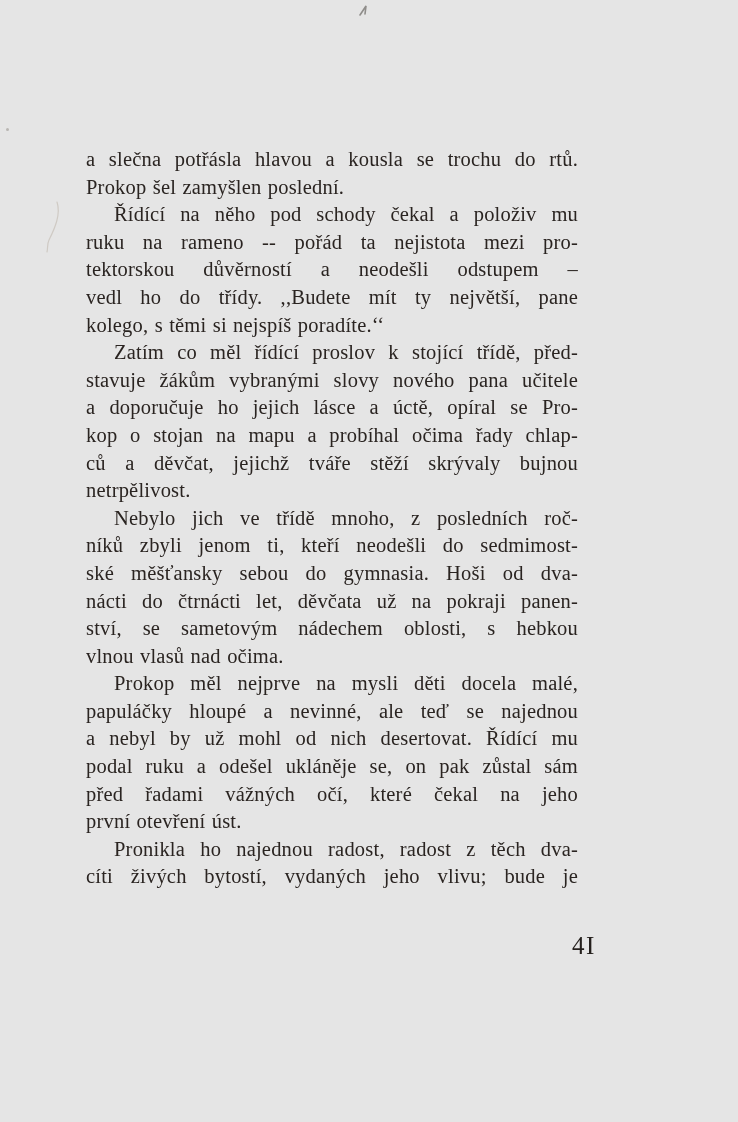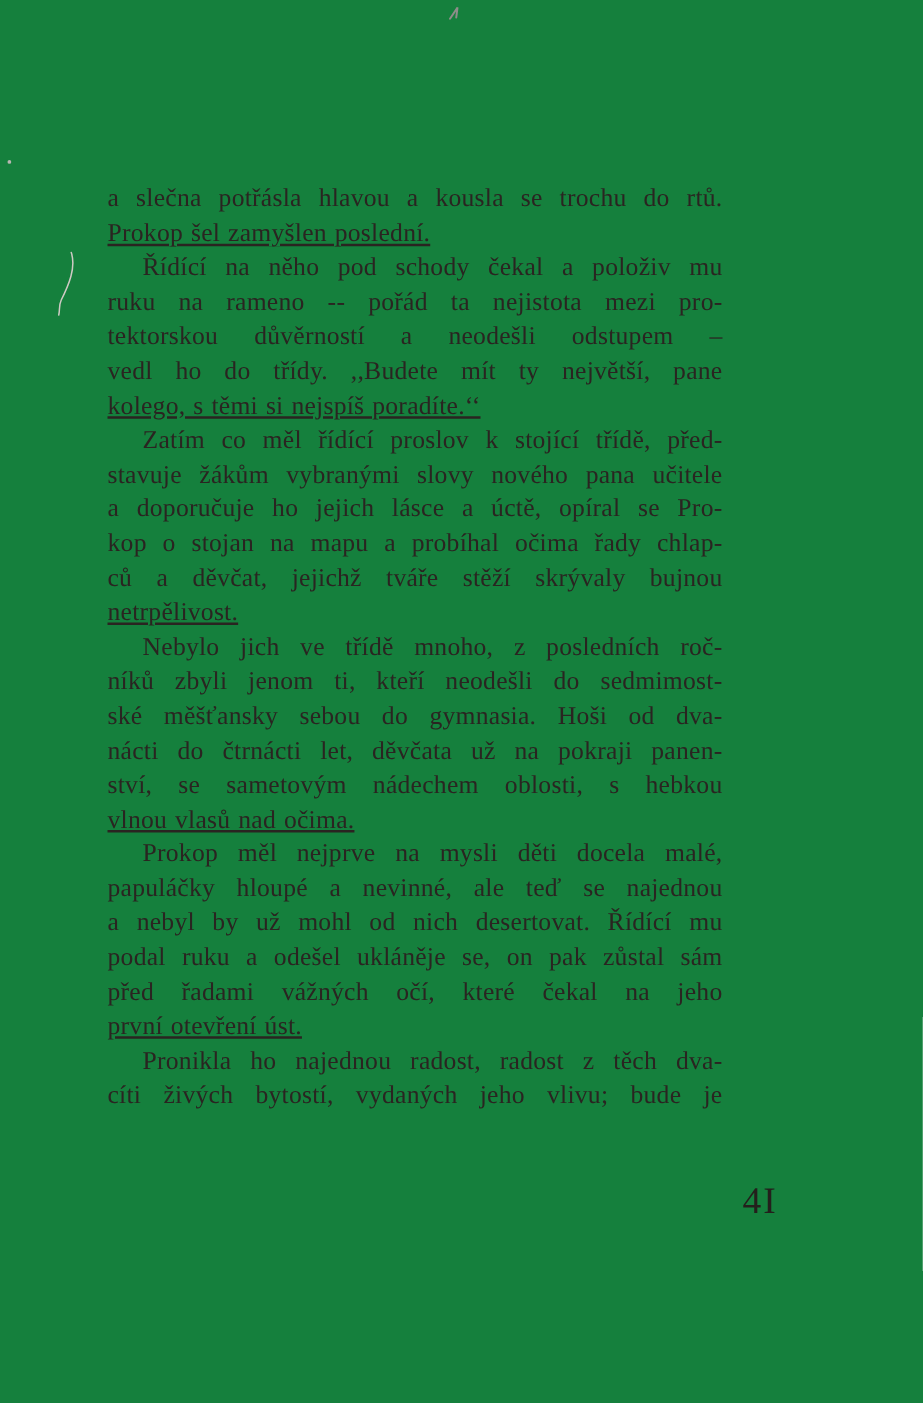--- a/index.html
+++ b/index.html
@@ -2,21 +2,21 @@
 <html lang="cs"><head>
 <meta charset="utf-8">
 <style>
   html, body { margin: 0; padding: 0; }
   body { background: #ffffff; }
 
   .page {
     position: relative;
     width: 738px;
     height: 1122px;
-    background: #15803d;
+    background: #e5e5e5;
     overflow: hidden;
     font-family: "Liberation Serif", "DejaVu Serif", serif;
     color: #2a2421;
   }
 
   .text-block {
     position: absolute;
     left: 86px;
     top: 146px;
     width: 492px;
@@ -31,34 +31,32 @@
     letter-spacing: 0.2px;
     word-spacing: 1px;
     text-align: justify;
     text-align-last: justify;
     white-space: normal;
     overflow: visible;
   }
   .line.end {
     text-align: left;
     text-align-last: left;
-    text-decoration: underline;
   }
   .line.indent {
     padding-left: 28px;
   }
 
   .page-number {
     position: absolute;
-    left: 594px;
+    left: 572px;
     top: 932px;
-    font-size: 30px;
+    font-size: 25px;
     letter-spacing: 1.5px;
     color: #241f1c;
-    margin-top: 12px;
   }
 
   
   .speck-top {
     position: absolute;
     left: 358px;
     top: 4px;
     width: 12px;
     height: 14px;
   }

